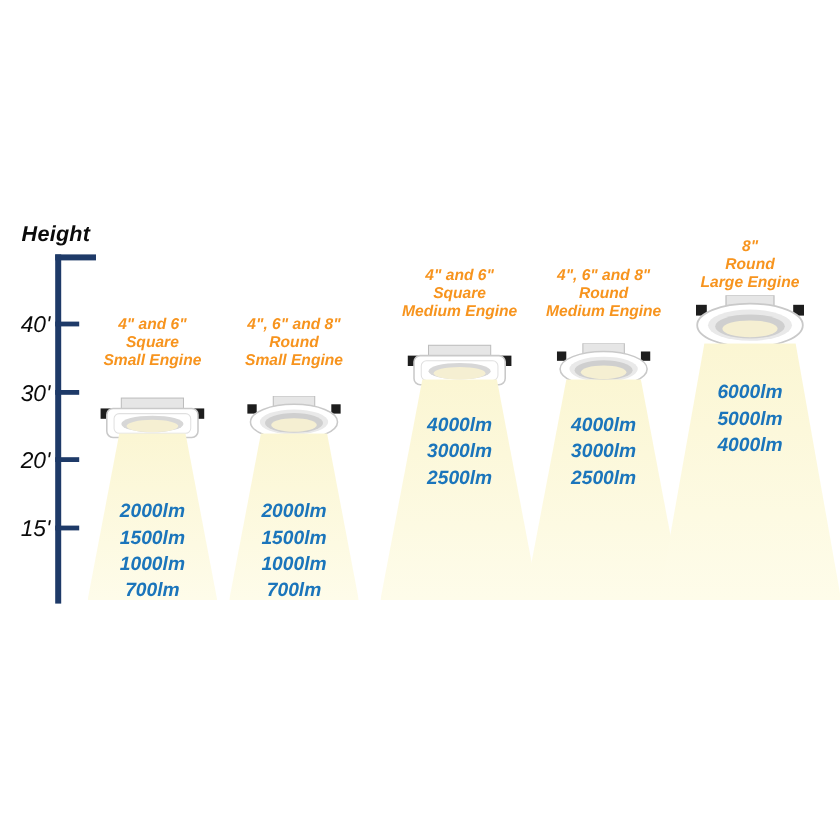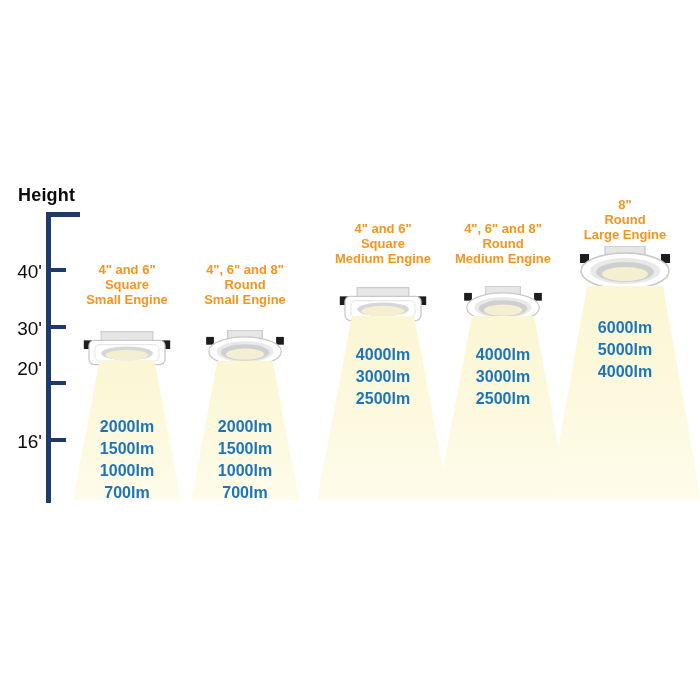--- a/index.html
+++ b/index.html
@@ -1,36 +1,36 @@
 <!DOCTYPE html>
 <html style="--label-orange: #F7941E; --lumen-blue: #1B75BB; --axis-navy: #1E3A68; --beam-yellow: #FBF6D3; --beam-yellow-light: #FEFCEA;"><head>
 <meta charset="utf-8">
 <style>
   * { margin:0; padding:0; box-sizing:border-box; }
   html,body { background:#fff; }
   body {
     width:700px; height:700px; position:relative; overflow:hidden;
     font-family:"Liberation Sans", sans-serif;
   }
-  .stage { position:absolute; inset:0; width:700px; height:568px; background:#fff; }
+  .stage { position:absolute; inset:0; width:700px; height:568px; background:#fff;font-style:italic; }
 
   
   .axis-title {
     position:absolute; left:18px; top:185px;
     font-size:18px; font-weight:bold; color:#0b0b0b; letter-spacing:0.2px;
   }
   .axis-line  { position:absolute; left:46px; top:212px; width:5px;  height:291px; background:var(--axis-navy,#1E3A68); }
   .axis-cap   { position:absolute; left:46px; top:212px; width:34px; height:5px;   background:var(--axis-navy,#1E3A68); }
   .axis-tick  { position:absolute; left:46px; width:20px; height:4px; background:var(--axis-navy,#1E3A68); }
   .tick-1 { top:268px; } .tick-2 { top:325px; } .tick-3 { top:381px; } .tick-4 { top:438px; }
   .tick-label {
     position:absolute; left:8px; width:34px; text-align:right;
     font-size:19px; font-weight:500; color:#0b0b0b;
   }
-  .tlab-1 { top:261px; } .tlab-2 { top:318px; } .tlab-3 { top:358px; } .tlab-4 { top:431px; }
+  .tlab-1 { top:261px; } .tlab-2 { top:318px; } .tlab-3 { top:374px; } .tlab-4 { top:431px; }
 
   
   .column { position:absolute; top:0; height:700px; width:150px; }
   .col1 { left:52px; }  .col2 { left:170px; } .col3 { left:308px; }
   .col4 { left:428px; } .col5 { left:547px; width:156px; }
 
   .col-label {
     position:absolute; left:-4px; right:-4px; text-align:center;
     color:var(--label-orange,#F7941E); font-weight:bold;
     font-size:13px; line-height:15px;
@@ -70,21 +70,21 @@
   <div class="axis-title">Height</div>
   <div class="axis-cap"></div>
   <div class="axis-line"></div>
   <div class="axis-tick tick-1"></div>
   <div class="axis-tick tick-2"></div>
   <div class="axis-tick tick-3"></div>
   <div class="axis-tick tick-4"></div>
   <div class="tick-label tlab-1">40'</div>
   <div class="tick-label tlab-2">30'</div>
   <div class="tick-label tlab-3">20'</div>
-  <div class="tick-label tlab-4">16'</div>
+  <div class="tick-label tlab-4">15'</div>
 
   <div class="column col1">
     <div class="col-label">
       <div>4" and 6"</div>
       <div>Square</div>
       <div>Small Engine</div>
     </div>
     <div class="fixture">
       <svg viewBox="0 0 100 44">
         <rect x="20" y="2" width="60" height="13" fill="#e6e6e6" stroke="#bdbdbd" stroke-width="1"></rect>

